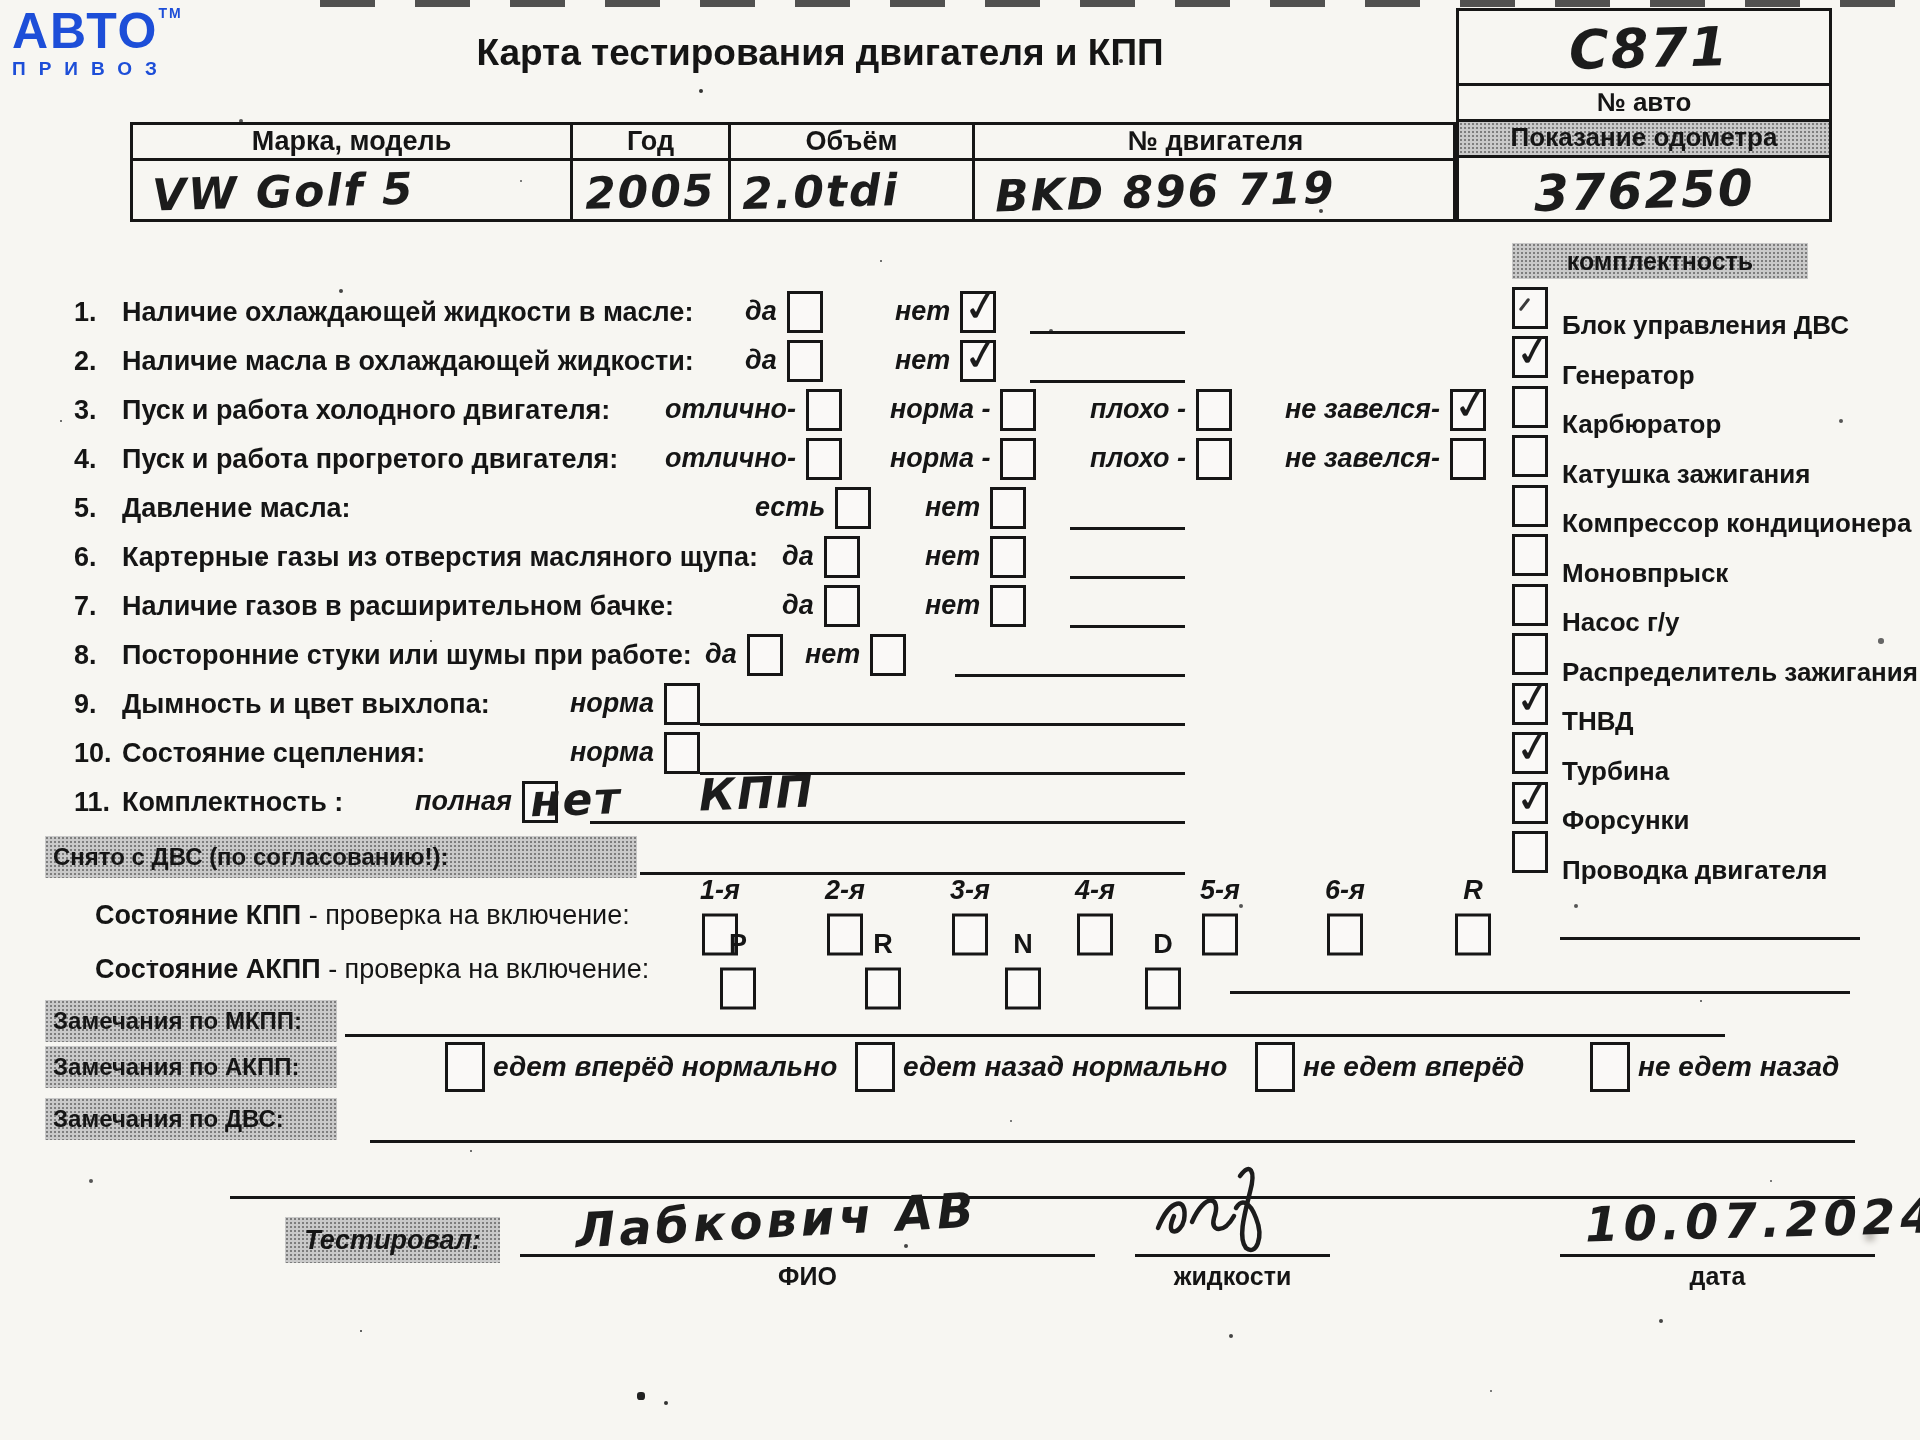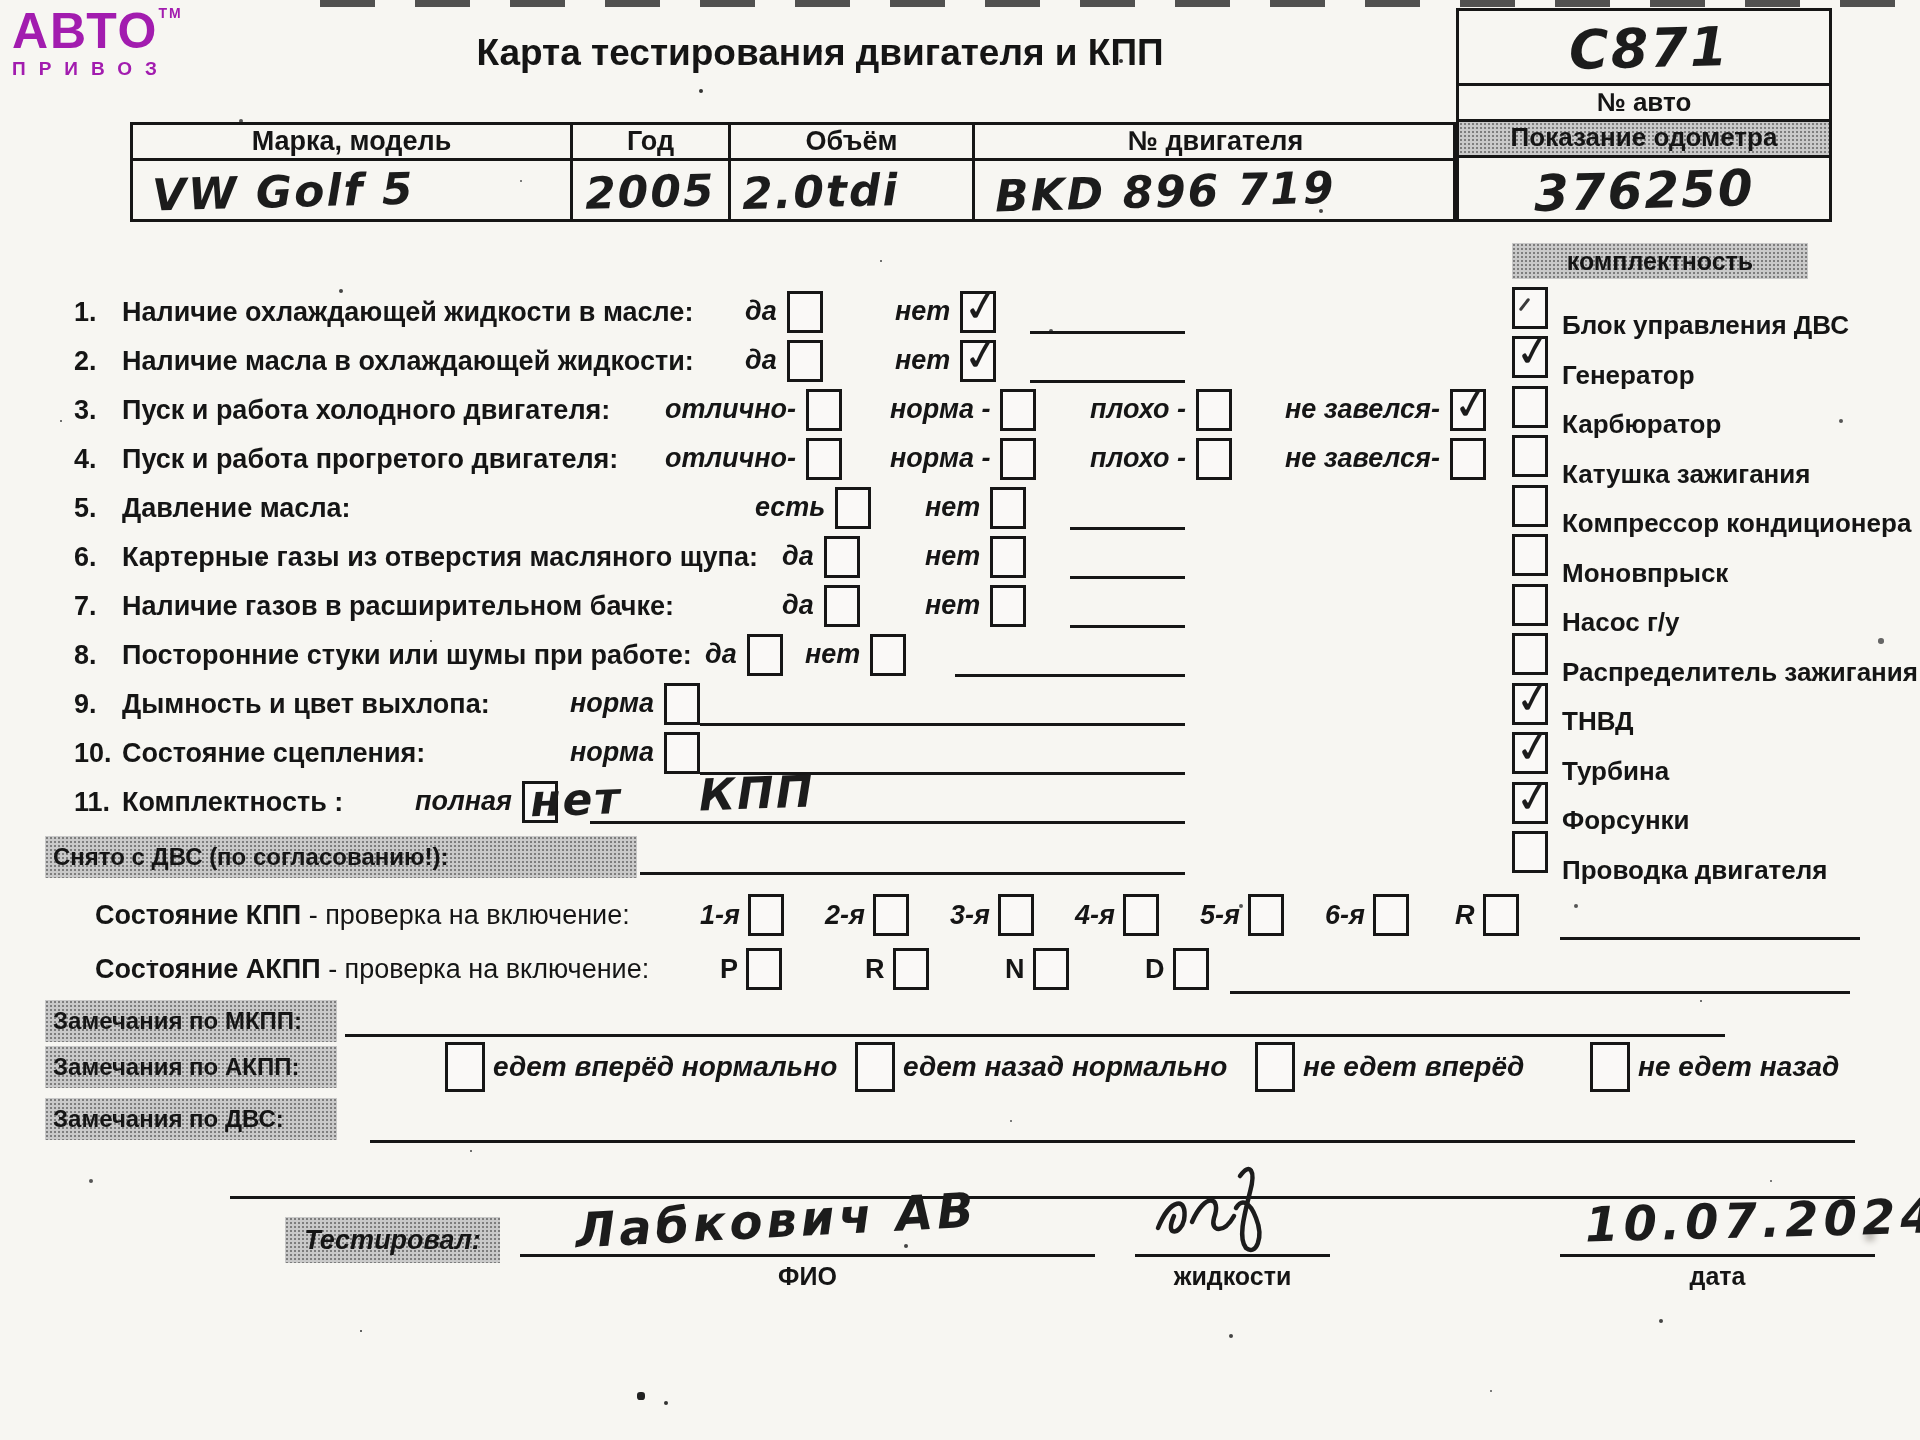--- a/index.html
+++ b/index.html
@@ -11,21 +11,21 @@
   .noise{position:absolute;top:0;left:0;width:2px;height:2px;border-radius:50%;background:transparent;
     box-shadow:340px 290px 0 1px #444,520px 180px 0 0 #555,700px 90px 0 1px #333,880px 260px 0 0 #444,
     1050px 330px 0 1px #555,430px 640px 0 0 #333,260px 560px 0 1px #555,150px 960px 0 0 #444,
     90px 1180px 0 1px #555,360px 1330px 0 0 #333,640px 1395px 0 3px #222,665px 1402px 0 1px #333,
     905px 1245px 0 1px #444,1010px 1120px 0 0 #555,1230px 1335px 0 1px #444,1490px 1390px 0 0 #555,
     1660px 1320px 0 1px #444,1770px 1180px 0 0 #555,1869px 1235px 6px 4px #b9b6b0,1840px 420px 0 1px #555,
     1880px 640px 0 2px #666,1320px 210px 0 1px #444,1120px 60px 0 1px #333,820px 50px 0 0 #555,
     240px 120px 0 1px #555,60px 420px 0 0 #444,1575px 905px 0 1px #555,1700px 1000px 0 0 #444,
     1240px 905px 0 1px #555,470px 1150px 0 0 #444;}
   
-  .logo{position:absolute;left:12px;top:6px;color:#a21caf;}
+  .logo{position:absolute;left:12px;top:6px;color:#1d4ed8;}
   .logo-main{font-size:50px;font-weight:700;letter-spacing:2px;line-height:1;}
   .logo-main .tm{font-size:14px;vertical-align:top;}
   .logo-sub{font-size:19px;letter-spacing:13px;margin-top:2px;font-weight:700;}
   
   .title{position:absolute;left:330px;top:32px;width:980px;text-align:center;
          font-size:37px;font-weight:700;}
   
   .c871box{position:absolute;left:1456px;top:8px;width:376px;height:78px;
            border:3px solid #161616;box-sizing:border-box;}
   .c871box .hand{position:absolute;left:110px;top:6px;font-size:54px;}
@@ -80,21 +80,21 @@
               font-weight:700;font-size:25px;line-height:36px;}
   .comp{position:absolute;left:1512px;top:283px;width:405px;}
   .comp-item{height:49.5px;display:flex;align-items:center;gap:14px;}
   .comp-item .clabel{font-weight:700;font-size:26px;white-space:nowrap;margin-top:36px;}
   
   .sband{position:absolute;height:42px;font-weight:700;font-size:24px;line-height:42px;padding:0 8px;box-sizing:border-box;}
   .sline{position:absolute;height:3px;background:#161616;}
   .gearrow{position:absolute;left:95px;width:1790px;height:54px;}
   .growlabel{position:absolute;left:0;top:50%;transform:translateY(-50%);font-size:27px;font-weight:700;white-space:nowrap;}
   .growlabel .rest{font-weight:400;}
-  .gopt{position:absolute;top:50%;transform:translateY(-50%);display:flex;align-items:center;gap:8px;}
+  .gopt{position:absolute;top:50%;transform:translateY(-50%);display:flex;align-items:center;gap:8px;flex-direction:column;}
   .g1{left:605px}.g2{left:730px}.g3{left:855px}.g4{left:980px}.g5{left:1105px}.g6{left:1230px}.g7{left:1360px}
   .p1{left:625px}.p2{left:770px}.p3{left:910px}.p4{left:1050px}
   .glab{font-style:italic;font-weight:700;font-size:27px;}
   .plab{font-weight:700;font-size:27px;}
   .aopts{position:absolute;left:0;top:1038px;width:1920px;height:58px;}
   .aopt{position:absolute;top:50%;transform:translateY(-50%);display:flex;align-items:center;gap:8px;}
   .aopt .box{width:40px;height:50px;}
   .a1{left:445px}.a2{left:855px}.a3{left:1255px}.a4{left:1590px}
   .alab{font-style:italic;font-weight:700;font-size:28px;white-space:nowrap;}
   

